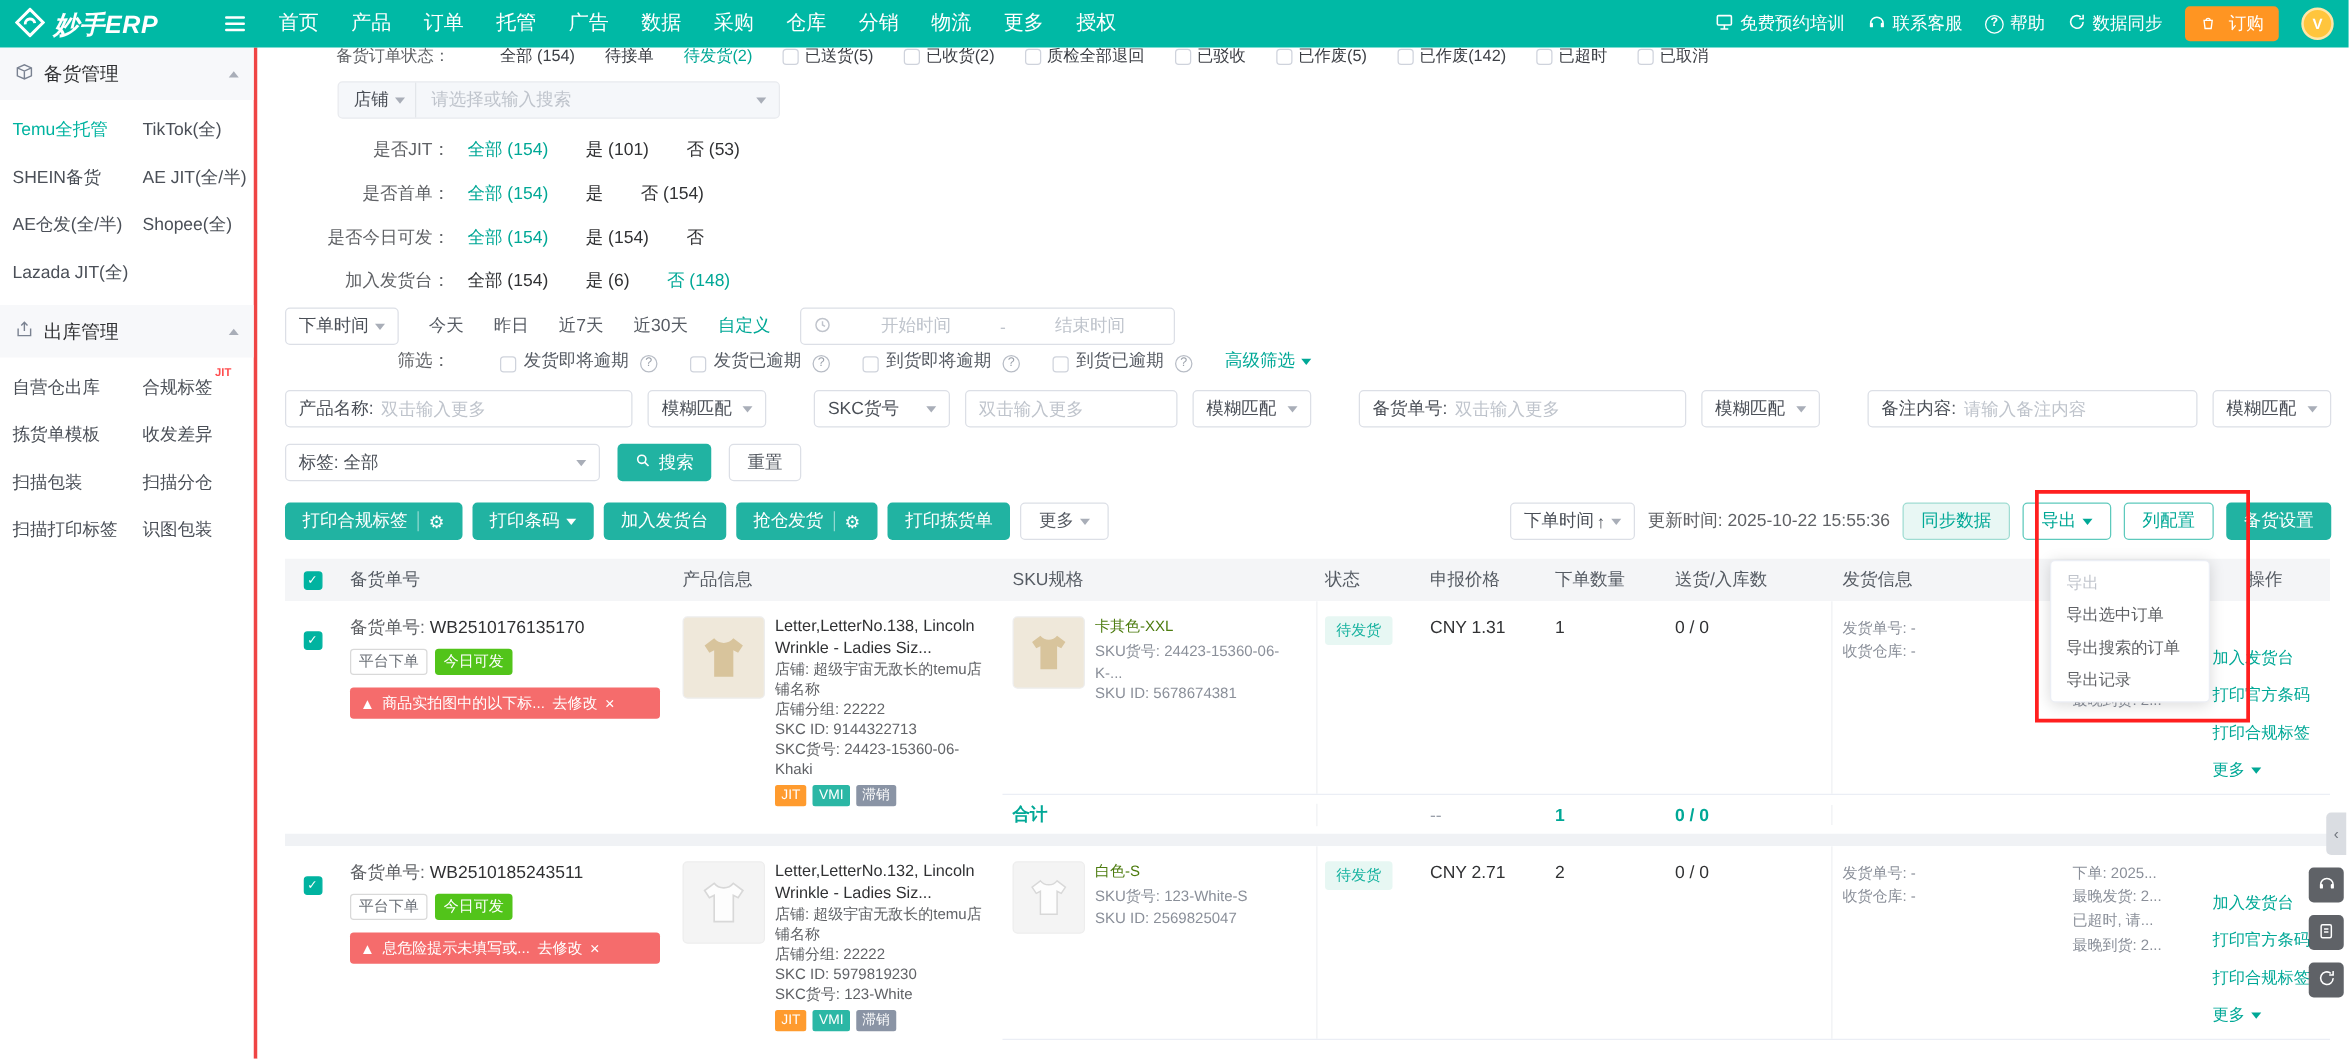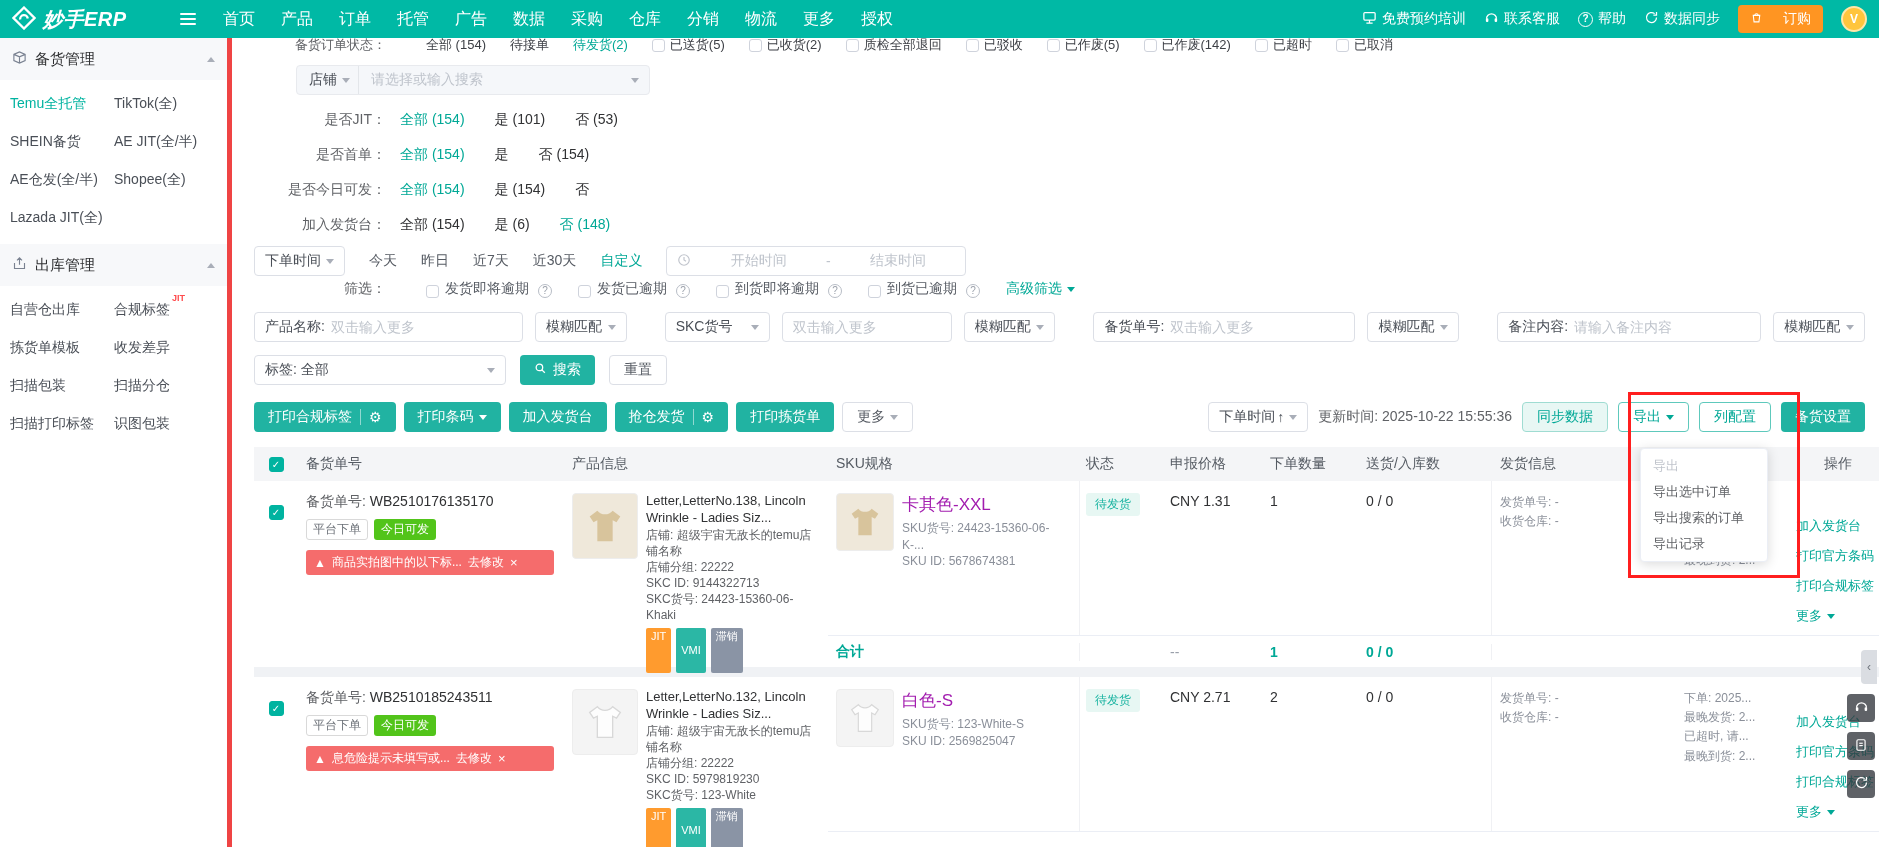--- a/index.html
+++ b/index.html
@@ -12,27 +12,27 @@
   .logo{display:flex;align-items:center;gap:7px;width:168px;cursor:pointer}
   .logo-text{font-size:20px;font-weight:bold;font-style:italic;letter-spacing:.5px}
   .hamburger{display:flex;flex-direction:column;gap:3px;margin-right:14px;cursor:pointer}
   .hamburger i{display:block;width:16px;height:2px;background:#fff;border-radius:1px}
   .nav-items{display:flex;font-size:16px}
   .nav-item{padding:0 13px;height:38px;line-height:38px;cursor:pointer;white-space:nowrap}
   .nav-right{margin-left:auto;display:flex;align-items:center;gap:18px;font-size:14px}
   .nav-right .nr{display:flex;align-items:center;gap:5px;cursor:pointer;white-space:nowrap}
   .icon-circle{display:inline-block;width:15px;height:15px;border:1.5px solid #fff;border-radius:50%;
     font-size:10px;line-height:12px;text-align:center;font-weight:bold}
-  .subscribe-btn{background:#ff9522;border-radius:4px;padding:5px 12px;display:flex;align-items:center;
-    gap:20px;font-size:14px;cursor:pointer}
+  .subscribe-btn{background:#ff9522;border-radius:4px;padding:5px 12px;display:flex;align-items:flex-end;
+    gap:10px;font-size:14px;cursor:pointer}
   .avatar{width:26px;height:26px;border-radius:50%;background:#ffc53d;border:2px solid #ffe6a8;
     color:#fff;font-size:12px;text-align:center;line-height:22px;font-weight:bold;cursor:pointer}
   
   .app{display:flex;height:809px}
-  .sidebar{width:232px;background:#fff;border-right:5px solid #ef4444;overflow:hidden;flex:none}
+  .sidebar{width:206px;background:#fff;border-right:3px solid #ef4444;overflow:hidden;flex:none}
   .main{flex:1;background:#fff;position:relative;overflow:hidden;padding:0 14px 0 22px}
   
   .sec-head{display:flex;align-items:center;gap:8px;height:42px;padding:0 12px;background:#f7f8fa;
     color:#303133;font-size:15px;cursor:pointer}
   .sec-head .caret-up{margin-left:auto}
   .side-grid{display:grid;grid-template-columns:104px 92px;padding:4px 0 8px 10px}
   .side-item{height:38px;line-height:38px;font-size:14px;color:#4a4f57;cursor:pointer;
     white-space:nowrap;overflow:hidden;position:relative}
   .side-item.active{color:#00b3a0}
   .jit-sup{position:absolute;top:3px;margin-left:2px;font-size:9px;color:#ff4d4f;font-weight:bold;line-height:10px}
@@ -137,25 +137,25 @@
     align-items:center;justify-content:center;cursor:pointer}
   .pimg.khaki{background:#efe8da}
   .pimg.white{background:#f4f4f4}
   .simg{width:58px;height:58px}
   .prod-flex{display:flex;gap:8px}
   .prod-text{font-size:12px;color:#606266;line-height:1.34;min-width:0}
   .prod-title{font-size:13px;color:#303133;line-height:1.3;max-height:34px;overflow:hidden}
   .clamp2{max-height:33px;overflow:hidden}
   .ptags{display:flex;gap:5px;margin-top:5px}
   .tag-jit{background:#ff9b2e;color:#fff;font-size:11px;border-radius:2px;padding:1px 5px}
-  .tag-vmi{background:#2bb7a5;color:#fff;font-size:11px;border-radius:2px;padding:15px 5px}
+  .tag-vmi{background:#2bb7a5;color:#fff;font-size:11px;border-radius:2px;padding:1px 5px}
   .tag-slow{background:#8a94a5;color:#fff;font-size:11px;border-radius:2px;padding:1px 5px}
   .sku-flex{display:flex;gap:8px}
   .sku-text{font-size:12px;color:#8a8f99;line-height:1.4;min-width:0}
-  .sku-name{font-size:17px;color:#a21caf;margin-bottom:3px}
+  .sku-name{font-size:12px;color:#4d7c0f;margin-bottom:3px}
   .status-tag{display:inline-block;background:#e7f7f3;color:#18b3a0;font-size:12px;border-radius:3px;padding:3px 9px}
   .cell-val{font-size:14px;color:#303133}
   .ship-text,.time-text{font-size:12px;color:#8a8f99;line-height:1.6}
   .act-links{display:flex;flex-direction:column;gap:12px;padding-top:24px;font-size:13px;align-items:flex-start;
     padding-left:4px}
   .act-links span{color:#00a896;cursor:pointer;white-space:nowrap}
   
   .export-menu{position:absolute;left:1640px;top:448px;width:128px;background:#fff;border:1px solid #ebeef5;
     border-radius:4px;box-shadow:0 2px 12px rgba(0,0,0,.15);z-index:70;padding:4px 0;font-size:13px}
   .export-menu .mi{height:26px;line-height:26px;padding:0 12px;color:#606266;cursor:pointer;white-space:nowrap}

